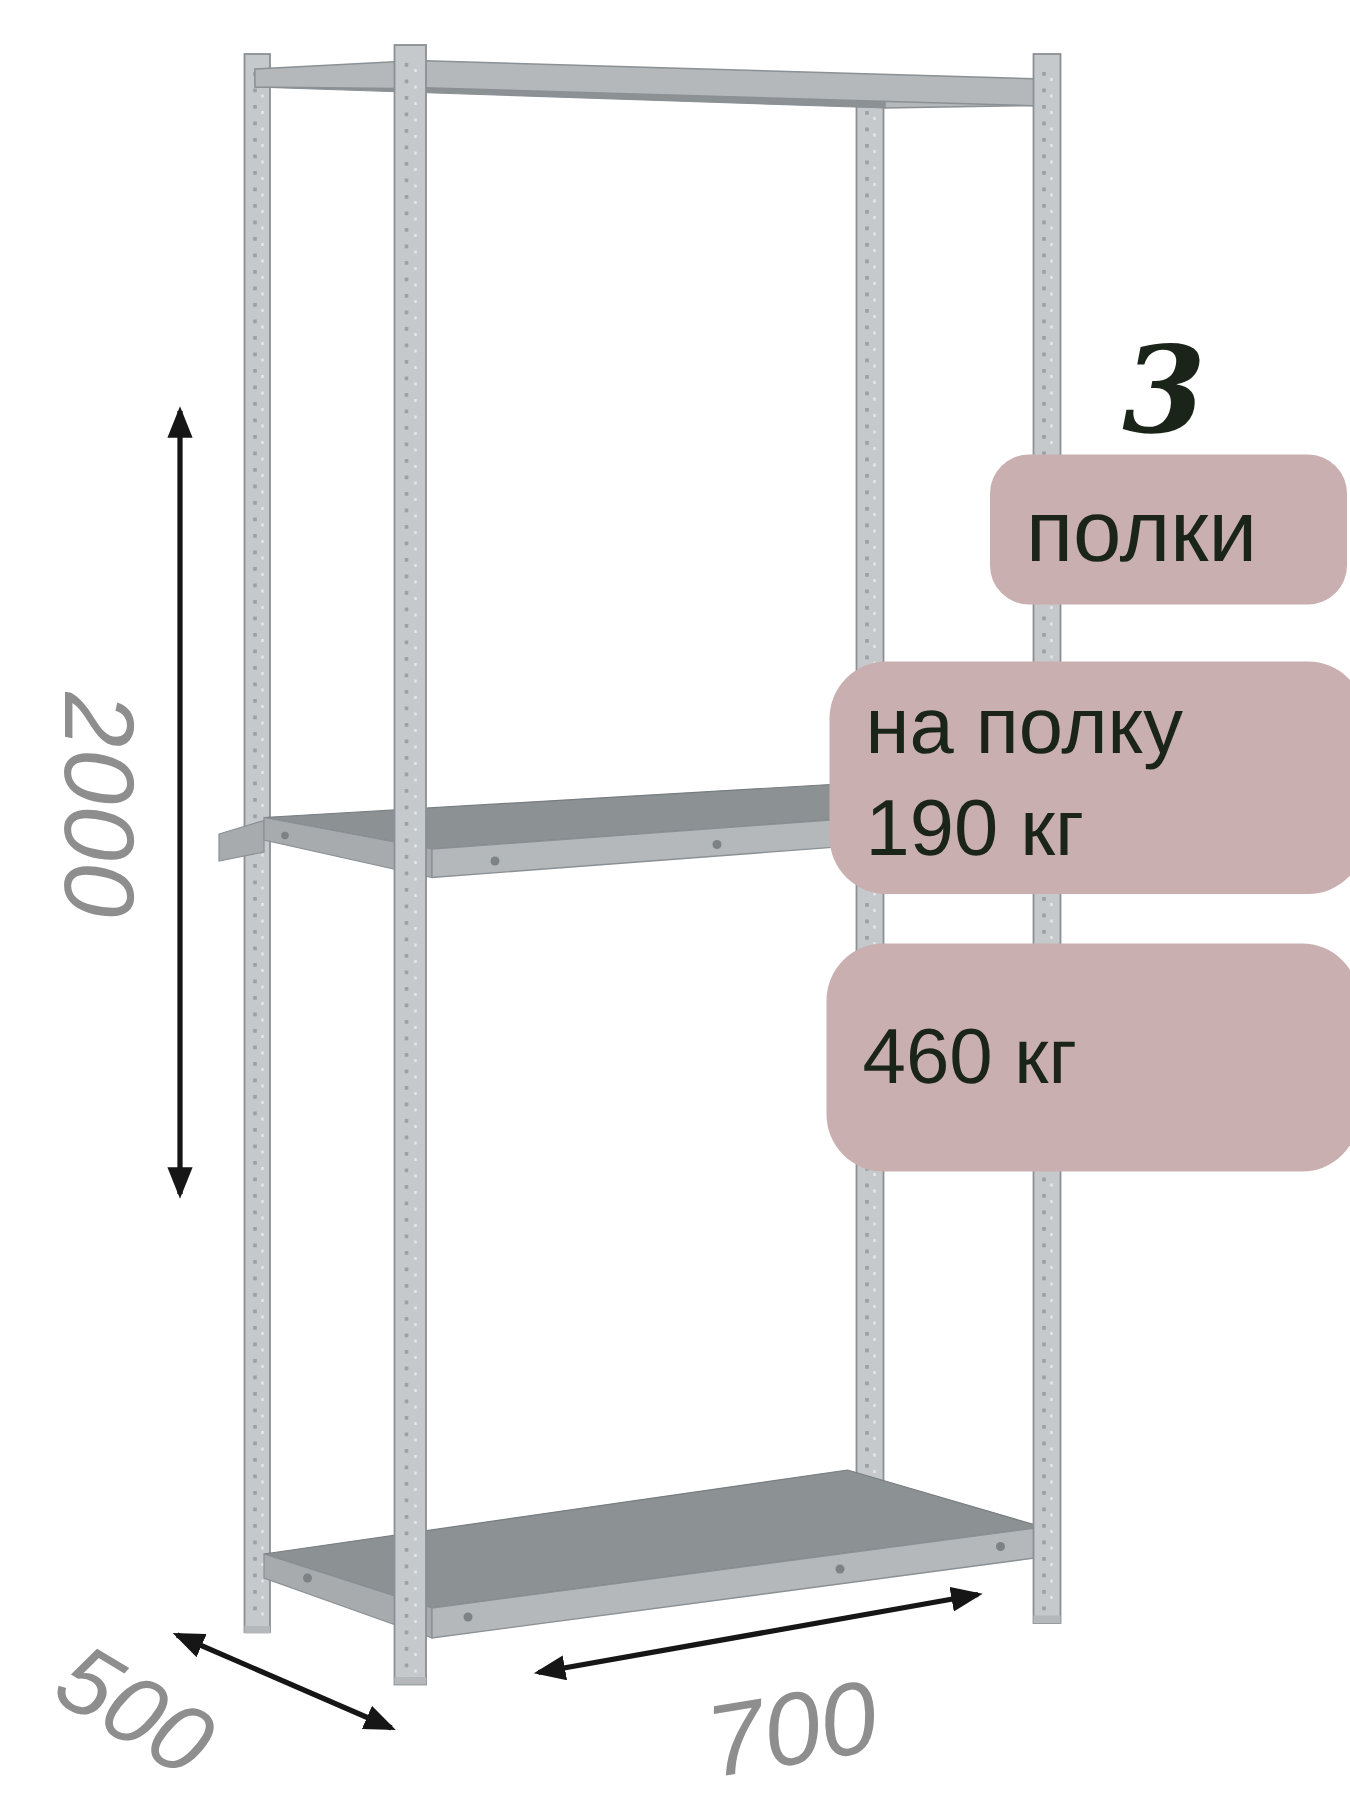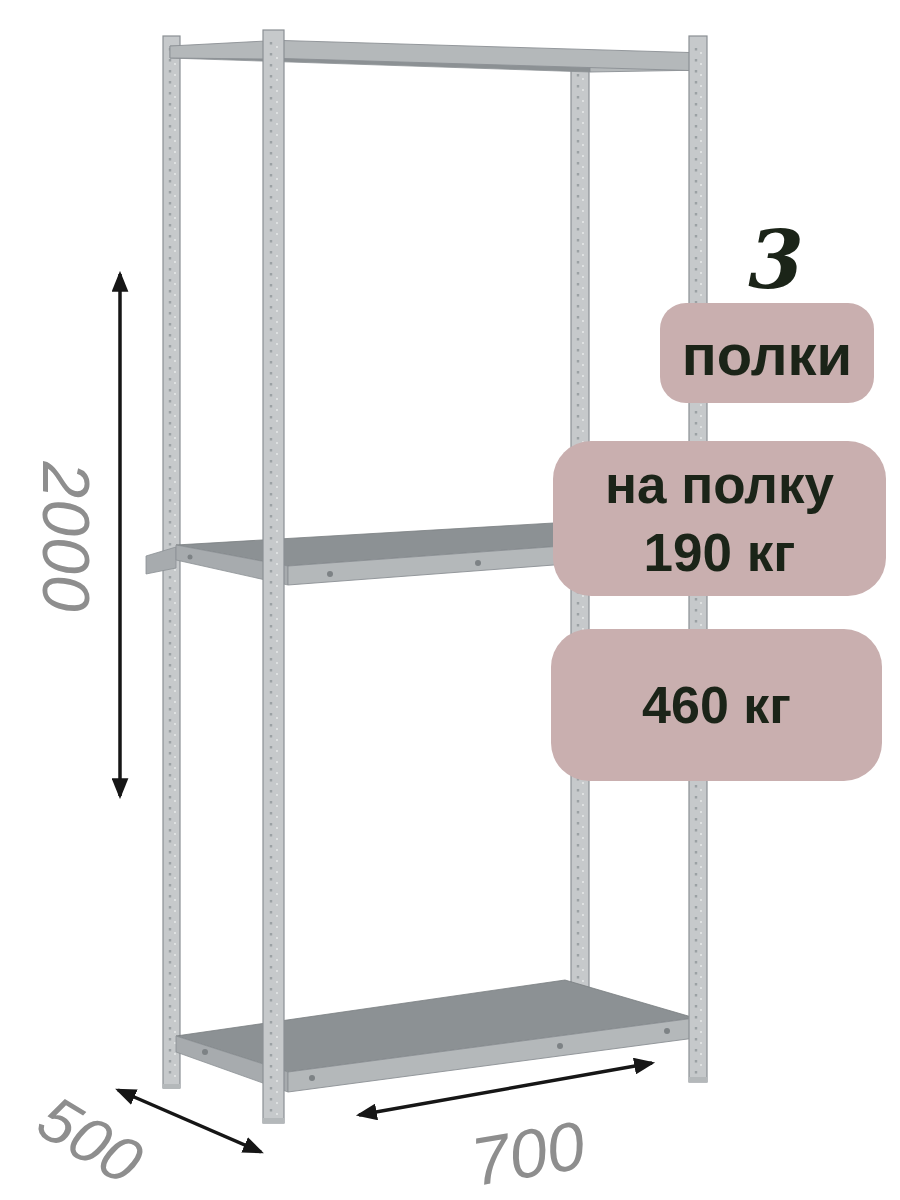--- a/index.html
+++ b/index.html
@@ -28,21 +28,21 @@
     position:absolute;color:var(--dim-text);font-style:italic;
     text-align:center;white-space:nowrap;
   }
   .dim-height{left:-44px;top:504px;width:220px;height:66px;font-size:66px;line-height:66px;transform:rotate(90deg);letter-spacing:1px;}
   .dim-depth{left:5px;top:1105px;width:170px;height:70px;font-size:64px;line-height:70px;transform:rotate(31deg);}
   .dim-width{left:408px;top:1116px;width:240px;height:74px;font-size:68px;line-height:74px;transform:rotate(-9.5deg);}
 
   
   .badge{
     position:absolute;background:var(--badge-bg);color:var(--badge-text);
-    font-weight:bold;text-align:center;
+    font-weight:normal;text-align:left;padding-left:24px;
   }
   .badge-count{left:660px;top:303px;width:214px;height:100px;border-radius:26px;font-size:58px;line-height:103px;}
   .badge-two{display:flex;flex-direction:column;justify-content:center;line-height:1.27;}
   .badge-shelf-load{left:553px;top:441px;width:333px;height:155px;border-radius:38px;font-size:53px;}
   .badge-rack-load{left:551px;top:629px;width:331px;height:152px;border-radius:38px;font-size:52px;}
   .count-number{
     position:absolute;left:716px;top:220px;width:120px;text-align:center;
     font-family:"DejaVu Serif",serif;font-style:italic;font-weight:bold;
     font-size:80px;line-height:1;color:var(--badge-text);
   }

